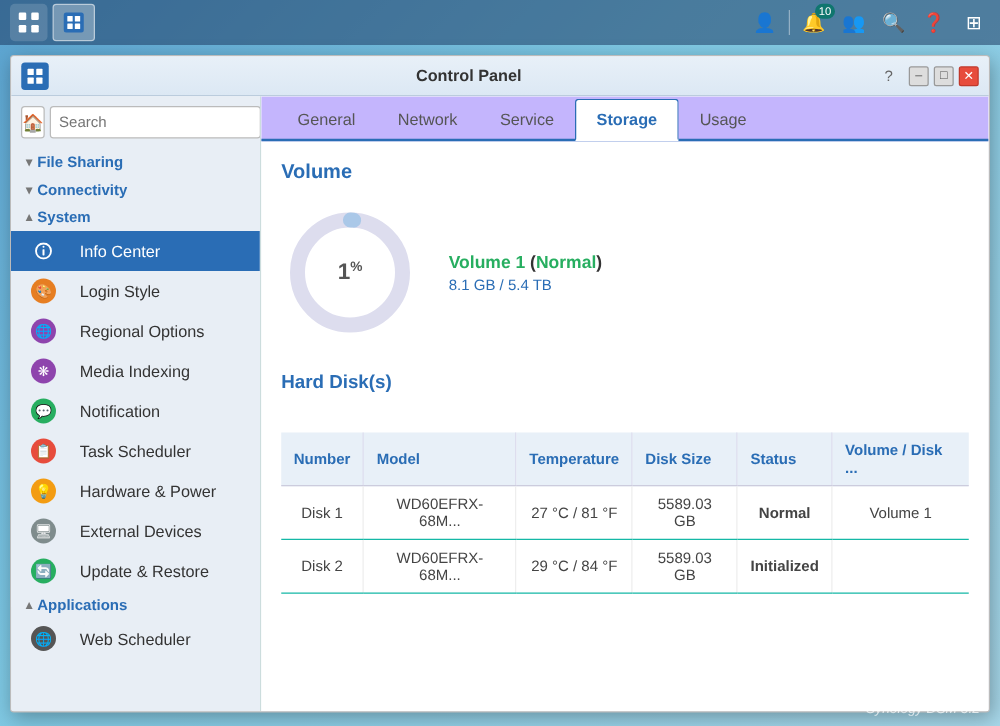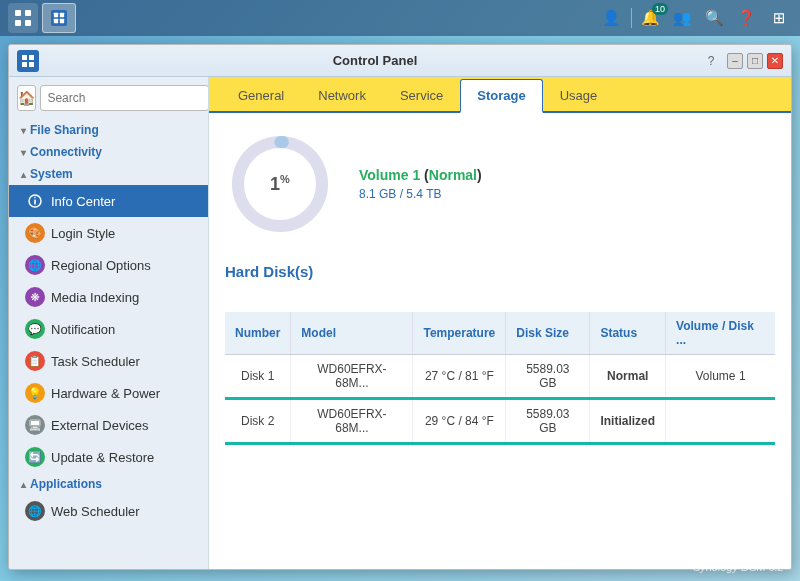--- a/index.html
+++ b/index.html
@@ -153,21 +153,21 @@
       color: #2a6db5;
       font-weight: 600;
       cursor: pointer;
       display: flex; align-items: center; gap: 4px;
     }
     .sidebar-section-header .arrow {
       font-size: 10px; color: #777;
     }
     .sidebar-item {
       padding: 6px 10px 6px 16px;
-      display: flex; align-items: center; gap: 6px;
+      display: flex; align-items: center; gap: 19px;
       cursor: pointer;
       font-size: 13px;
       color: #333;
     }
     .sidebar-item.active {
       background: #2a6db5;
       color: white;
     }
     .sidebar-item-icon {
       width: 20px; height: 20px;
@@ -184,21 +184,21 @@
       flex-direction: column;
       overflow: hidden;
       background: white;
     }
 
     
     .tabs {
       display: flex;
       border-bottom: 2px solid #2a6db5;
       padding: 0 12px;
-      background: #fde047;
+      background: #c4b5fd;
       flex-shrink: 0;
     }
     .tab {
       padding: 8px 16px;
       font-size: 13px;
       cursor: pointer;
       color: #555;
       border: 1px solid transparent;
       border-bottom: none;
       border-radius: 3px 3px 0 0;
@@ -289,21 +289,21 @@
       padding: 7px 10px;
       text-align: left;
       color: #2a6db5;
       font-weight: 600;
       border-bottom: 1px solid #ccd;
       border-right: 1px solid #dde;
     }
     .disk-table th:last-child { border-right: none; }
     .disk-table td {
       padding: 7px 10px;
-      border-bottom: 3px solid #14b8a6;
+      border-bottom: 1px solid #14b8a6;
       border-right: 1px solid #eee;
       text-align: center;
       color: #444;
     }
     .disk-table td:first-child { text-align: center; }
     .disk-table td:last-child { border-right: none; }
     .status-normal { color: #27ae60; font-weight: 600; }
     .status-initialized { color: #27ae60; font-weight: 600; }
 
     
@@ -482,20 +482,21 @@
       <div class="tabs">
         <div class="tab">General</div>
         <div class="tab">Network</div>
         <div class="tab">Service</div>
         <div class="tab active">Storage</div>
         <div class="tab">Usage</div>
       </div>
 
       <div class="content-area">
 
+        <div class="section-title">Volume</div>
 
         <div class="volume-section">
 
           <div class="donut-container">
             <svg viewBox="0 0 110 110">
 
               <circle cx="55" cy="55" r="42" fill="none" stroke="#dde" stroke-width="12"></circle>
 
               <circle cx="55" cy="55" r="42" fill="none" stroke="#aac8e8" stroke-width="12" stroke-dasharray="2.64 261.26" stroke-dashoffset="65.97" stroke-linecap="round"></circle>
             </svg>

